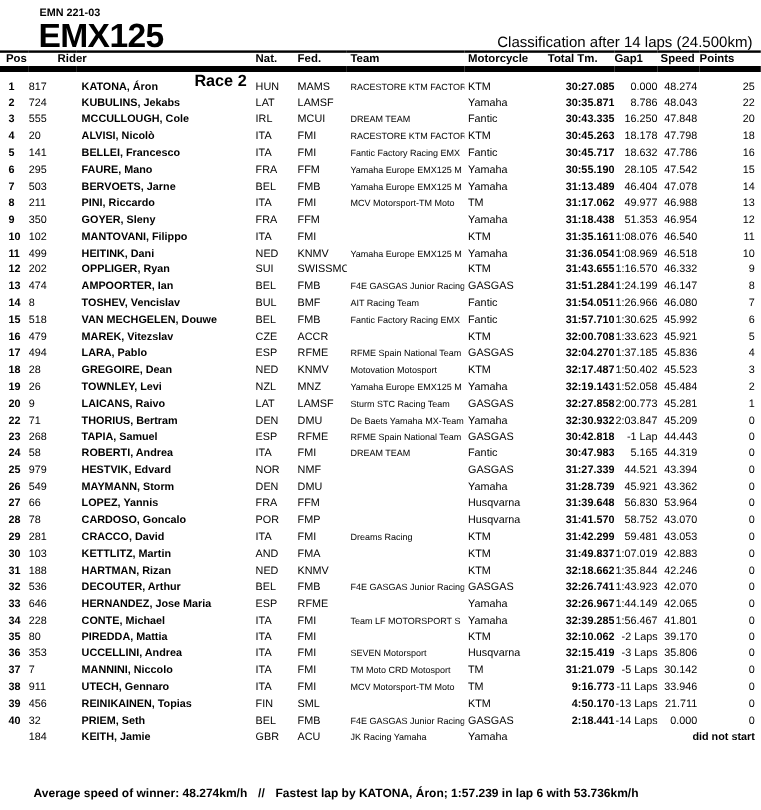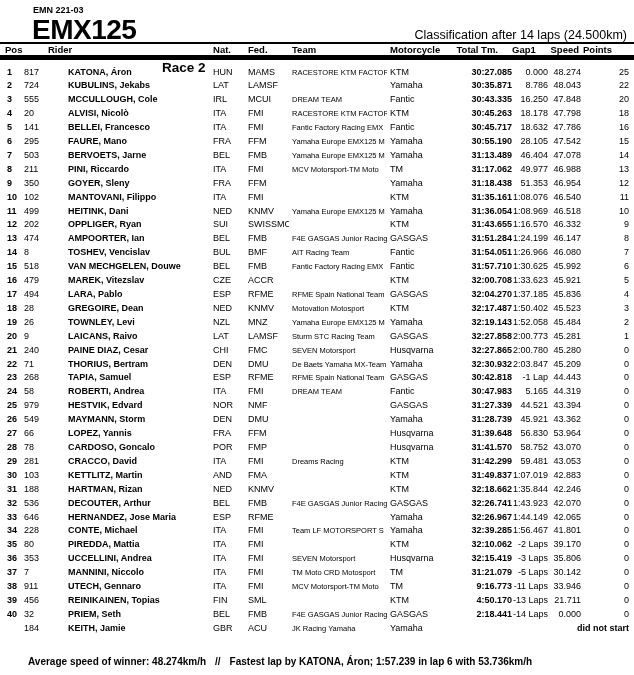--- a/index.html
+++ b/index.html
@@ -366,33 +366,20 @@
       <td class="nat">LAT</td>
       <td class="fed">LAMSF</td>
       <td class="team">Sturm STC Racing Team</td>
       <td class="moto">GASGAS</td>
       <td class="total">32:27.858</td>
       <td class="gap">2:00.773</td>
       <td class="speed">45.281</td>
       <td class="pts">1</td>
     </tr>
         <tr>
-      <td class="pos">21</td>
-      <td class="num">240</td>
-      <td class="name">PAINE DIAZ, Cesar</td>
-      <td class="nat">CHI</td>
-      <td class="fed">FMC</td>
-      <td class="team">SEVEN Motorsport</td>
-      <td class="moto">Husqvarna</td>
-      <td class="total">32:27.865</td>
-      <td class="gap">2:00.780</td>
-      <td class="speed">45.280</td>
-      <td class="pts">0</td>
-    </tr>
-        <tr>
       <td class="pos">22</td>
       <td class="num">71</td>
       <td class="name">THORIUS, Bertram</td>
       <td class="nat">DEN</td>
       <td class="fed">DMU</td>
       <td class="team">De Baets Yamaha MX-Team</td>
       <td class="moto">Yamaha</td>
       <td class="total">32:30.932</td>
       <td class="gap">2:03.847</td>
       <td class="speed">45.209</td>

